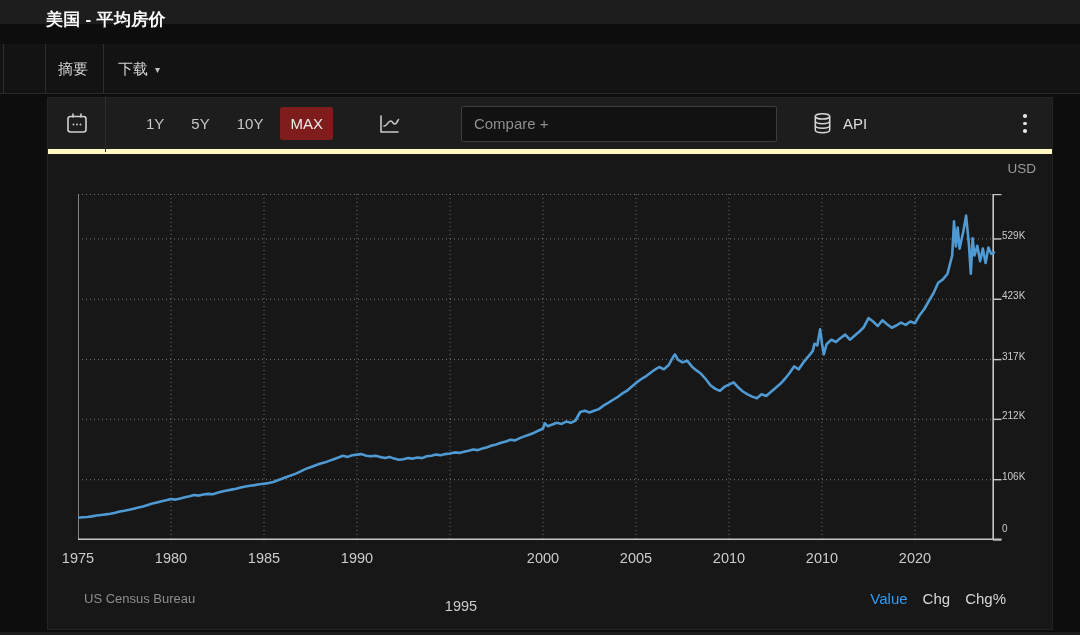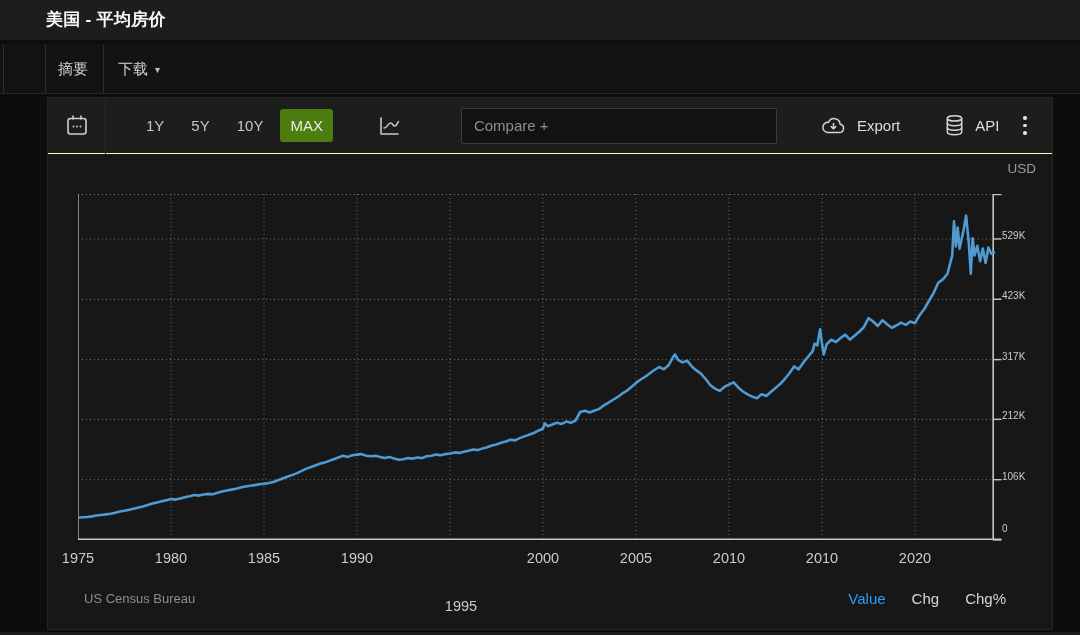--- a/index.html
+++ b/index.html
@@ -3,51 +3,51 @@
 <meta charset="utf-8">
 <style>
   html,body{margin:0;padding:0;}
   body{
     width:1080px;height:635px;position:relative;overflow:hidden;
     background:#0d0d0d;
     font-family:"Liberation Sans","DejaVu Sans",sans-serif;
     -webkit-font-smoothing:antialiased;
   }
   
-  .title-bar{position:absolute;left:0;top:0;width:1080px;height:40px;background:#1d1d1e;}
+  .title-bar{position:absolute;left:0;top:0;width:1080px;height:24px;background:#1d1d1e;}
   .title-bar .title{position:absolute;left:46px;top:0;line-height:40px;font-size:17px;font-weight:bold;color:#fafafa;letter-spacing:.3px;}
   
   .tab-bar{position:absolute;left:0;top:44px;width:1080px;height:49px;background:#131313;border-bottom:1px solid #272727;}
   .tab-sep{position:absolute;top:44px;height:49px;width:1px;background:#2e2e2e;}
   .tab{position:absolute;top:44px;height:49px;line-height:49px;font-size:15px;color:#d2d2d2;cursor:pointer;}
   .tab .caret{font-size:10px;color:#c2c2c2;margin-left:7px;vertical-align:1px;}
   
   .panel{position:absolute;left:47px;top:97px;width:1006px;height:533px;background:#171717;border:1px solid #242424;box-sizing:border-box;}
-  .toolbar{position:absolute;left:0;top:0;width:100%;height:56px;background:#1d1d1d;border-bottom:1px solid #fef9c3;display:flex;align-items:center;box-sizing:border-box;}
+  .toolbar{position:absolute;left:0;top:0;width:100%;height:56px;background:#1d1d1d;border-bottom:5px solid #fef9c3;display:flex;align-items:center;box-sizing:border-box;}
   .tb-btn{background:none;border:none;color:#c6c6c6;font-size:15px;font-family:inherit;cursor:pointer;padding:7px 9px;display:flex;align-items:center;gap:10px;}
   .cal-btn{width:58px;height:56px;border-right:1px solid #2b2b2b;justify-content:center;padding:0;flex:none;}
   .ranges{display:flex;align-items:center;gap:7px;margin-left:30px;}
   .range-btn{background:none;border:none;border-radius:3px;color:#c6c6c6;font-size:15px;font-family:inherit;padding:8px 10px;cursor:pointer;}
-  .range-btn.active{background:#4d7c0f;color:#ebebeb;}
+  .range-btn.active{background:#7f1d1d;color:#ebebeb;}
   .type-btn{margin-left:34px;}
   .compare{margin-left:50px;width:316px;height:36px;box-sizing:border-box;background:#121212;border:1px solid #3d3d3d;border-radius:2px;color:#d8d8d8;font-size:15px;font-family:inherit;padding:0 12px;outline:none;}
   .compare::placeholder{color:#8e8e8e;}
   .export-btn{margin-left:34px;color:#dedede;}
   .api-btn{margin-left:26px;color:#dedede;}
   .kebab-btn{margin-left:auto;margin-right:12px;width:30px;height:38px;flex-direction:column;justify-content:center;gap:4px;padding:0;}
   .kebab-btn .dot{width:3.5px;height:3.5px;border-radius:50%;background:#e3e3e3;}
   .icon{display:inline-flex;flex:none;}
   
   .chart-body{position:absolute;left:0;top:56px;width:100%;height:476px;}
   .usd-label{position:absolute;right:16px;top:7px;font-size:13.5px;color:#9c9c9c;}
   #plot{position:absolute;left:30px;top:40px;}
   .y-label{position:absolute;left:954px;font-size:10px;color:#cbcbcb;white-space:nowrap;}
   .x-label{position:absolute;top:396px;transform:translateX(-50%);font-size:14.5px;color:#cbcbcb;white-space:nowrap;}
   .source{position:absolute;left:36px;top:437px;font-size:13px;color:#8d8d8d;}
-  .footer-links{position:absolute;right:46px;top:436px;display:flex;gap:26px;font-size:15px;}
+  .footer-links{position:absolute;right:46px;top:436px;display:flex;gap:15px;font-size:15px;}
   .footer-link{color:#d6d6d6;cursor:pointer;}
   .footer-link.active{color:#2d9cf4;}
   .bottom-strip{position:absolute;left:0;top:632px;width:1080px;height:3px;background:#1c1c1c;}
 </style>
 </head>
 <body>
 
 <div class="title-bar">
   <span class="title">美国 - 平均房价</span>
 </div>
@@ -90,30 +90,20 @@
       <span class="icon">
         <svg width="26" height="24" viewBox="0 0 26 24" fill="none" stroke="#c9c9c9" stroke-width="1.6" stroke-linecap="round" stroke-linejoin="round">
           <path d="M5 4v16h17"></path>
           <path d="M8 14c3 .5 4-5 6.5-5s2.5 3.5 4.5 3 2.5-3.5 3.5-4.5"></path>
         </svg>
       </span>
     </button>
 
     <input class="compare" value="" placeholder="Compare +" style="">
 
-    <button class="tb-btn export-btn">
-      <span class="icon">
-        <svg width="27" height="21" viewBox="0 0 27 21" fill="none" stroke="#d5d5d5" stroke-width="1.5" stroke-linecap="round" stroke-linejoin="round">
-          <path d="M7.5 17.5h11.8a4.2 4.2 0 0 0 .8-8.33A6 6 0 0 0 8.6 7.2 4.9 4.9 0 0 0 7.5 17.5z"></path>
-          <line x1="13.5" y1="8.5" x2="13.5" y2="13.5"></line>
-          <path d="M11.3 11.6l2.2 2.2 2.2-2.2"></path>
-        </svg>
-      </span>
-      <span>Export</span>
-    </button>
 
     <button class="tb-btn api-btn">
       <span class="icon">
         <svg width="21" height="23" viewBox="0 0 21 23" fill="none" stroke="#d5d5d5" stroke-width="1.5">
           <ellipse cx="10.5" cy="4.4" rx="7.2" ry="2.7"></ellipse>
           <path d="M3.3 4.4v13.6c0 1.5 3.22 2.7 7.2 2.7s7.2-1.2 7.2-2.7V4.4"></path>
           <path d="M3.3 9c0 1.5 3.22 2.7 7.2 2.7s7.2-1.2 7.2-2.7"></path>
           <path d="M3.3 13.6c0 1.5 3.22 2.7 7.2 2.7s7.2-1.2 7.2-2.7"></path>
         </svg>
       </span>

